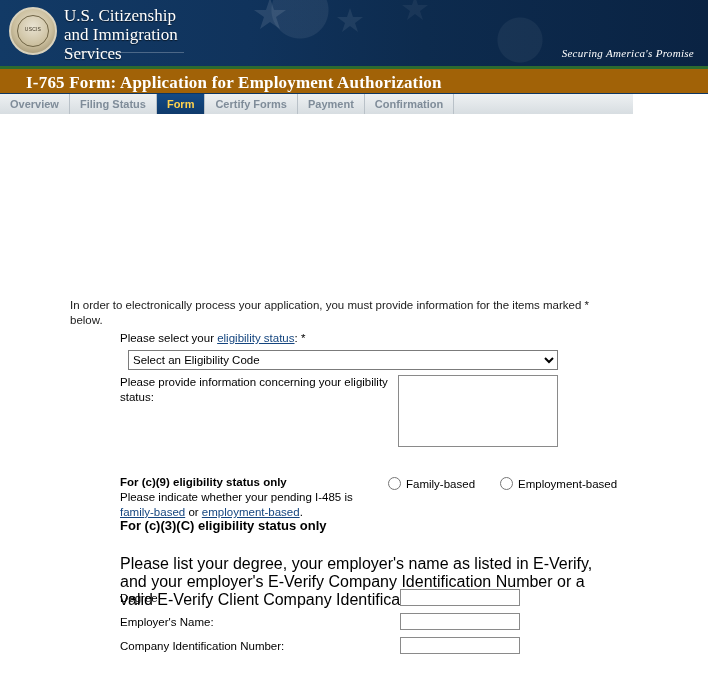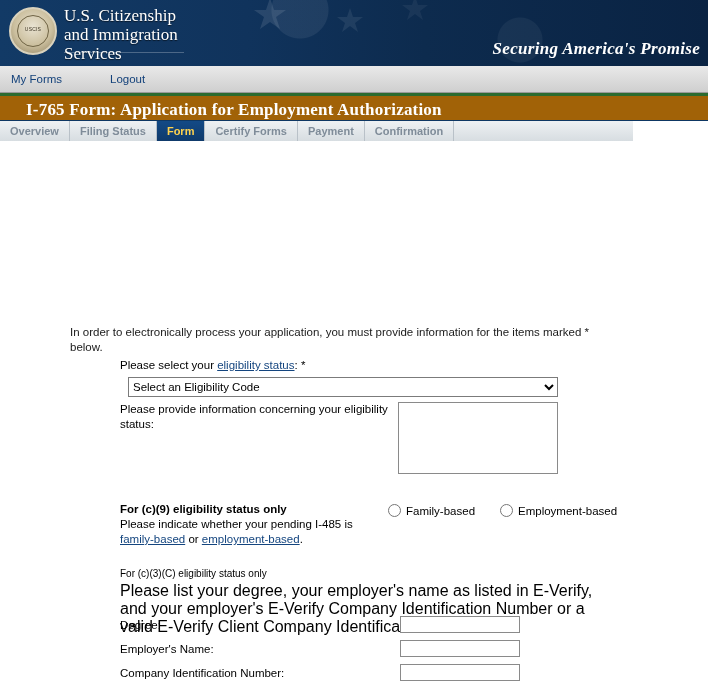--- a/index.html
+++ b/index.html
@@ -47,22 +47,22 @@
   }
   .agency {
     position: absolute; left: 64px; top: 6px;
     color: #ffffff;
     font-family: "Liberation Serif", serif;
     font-size: 17px;
     line-height: 19px;
     text-shadow: 0 1px 1px rgba(0,0,0,.6);
   }
   .tagline {
-    position: absolute; right: 8px; bottom: 7px;
-    color: #ffffff; font-size: 17px; font-style: italic; font-weight: bold;
+    position: absolute; right: 14px; bottom: 7px;
+    color: #ffffff; font-size: 11px; font-style: italic; font-weight: normal;
     font-family: "Liberation Serif", serif;
     letter-spacing: .3px;
   }
   .banner .sep {
     position: absolute; left: 64px; top: 52px; width: 120px; height: 1px;
     background: rgba(255,255,255,.25);
   }
 
   
   .navbar {
@@ -170,22 +170,22 @@
     position: absolute; left: 388px; top: 363px;
     font-size: 11.5px; display: flex; align-items: center; gap: 5px;
   }
   .radio-employment {
     position: absolute; left: 500px; top: 363px;
     font-size: 11.5px; display: flex; align-items: center; gap: 5px;
   }
   .radio-family input, .radio-employment input { margin: 0; }
 
   .sec-c3-title {
-    position: absolute; left: 120px; top: 427px;
-    font-size: 10px; font-weight: normal;
+    position: absolute; left: 120px; top: 404px;
+    font-size: 13px; font-weight: bold;
   }
   .sec-c3-text {
     position: absolute; left: 120px; top: 441px; width: 480px;
     font-size: 16px; line-height: 18px;
   }
 
   .fld-label { position: absolute; font-size: 11.5px; }
   .fld-degree-l   { left: 120px; top: 478px; }
   .fld-employer-l { left: 120px; top: 502px; }
   .fld-company-l  { left: 120px; top: 526px; }
@@ -224,24 +224,20 @@
 
     <div class="agency">
       <div>U.S. Citizenship</div>
       <div>and Immigration</div>
       <div>Services</div>
     </div>
     <div class="sep"></div>
     <div class="tagline">Securing America's Promise</div>
   </div>
 
-  <div class="navbar">
-    <a class="nav-myforms" href="#">My Forms</a>
-    <a class="nav-logout" href="#">Logout</a>
-  </div>
 
   <div class="titlebar">
     <h1>I-765 Form: Application for Employment Authorization</h1>
   </div>
 
   <div class="tabs">
     <div class="tabstrip" id="tabstrip">
         <div class="tab">
           <span>Overview</span>
         </div>

